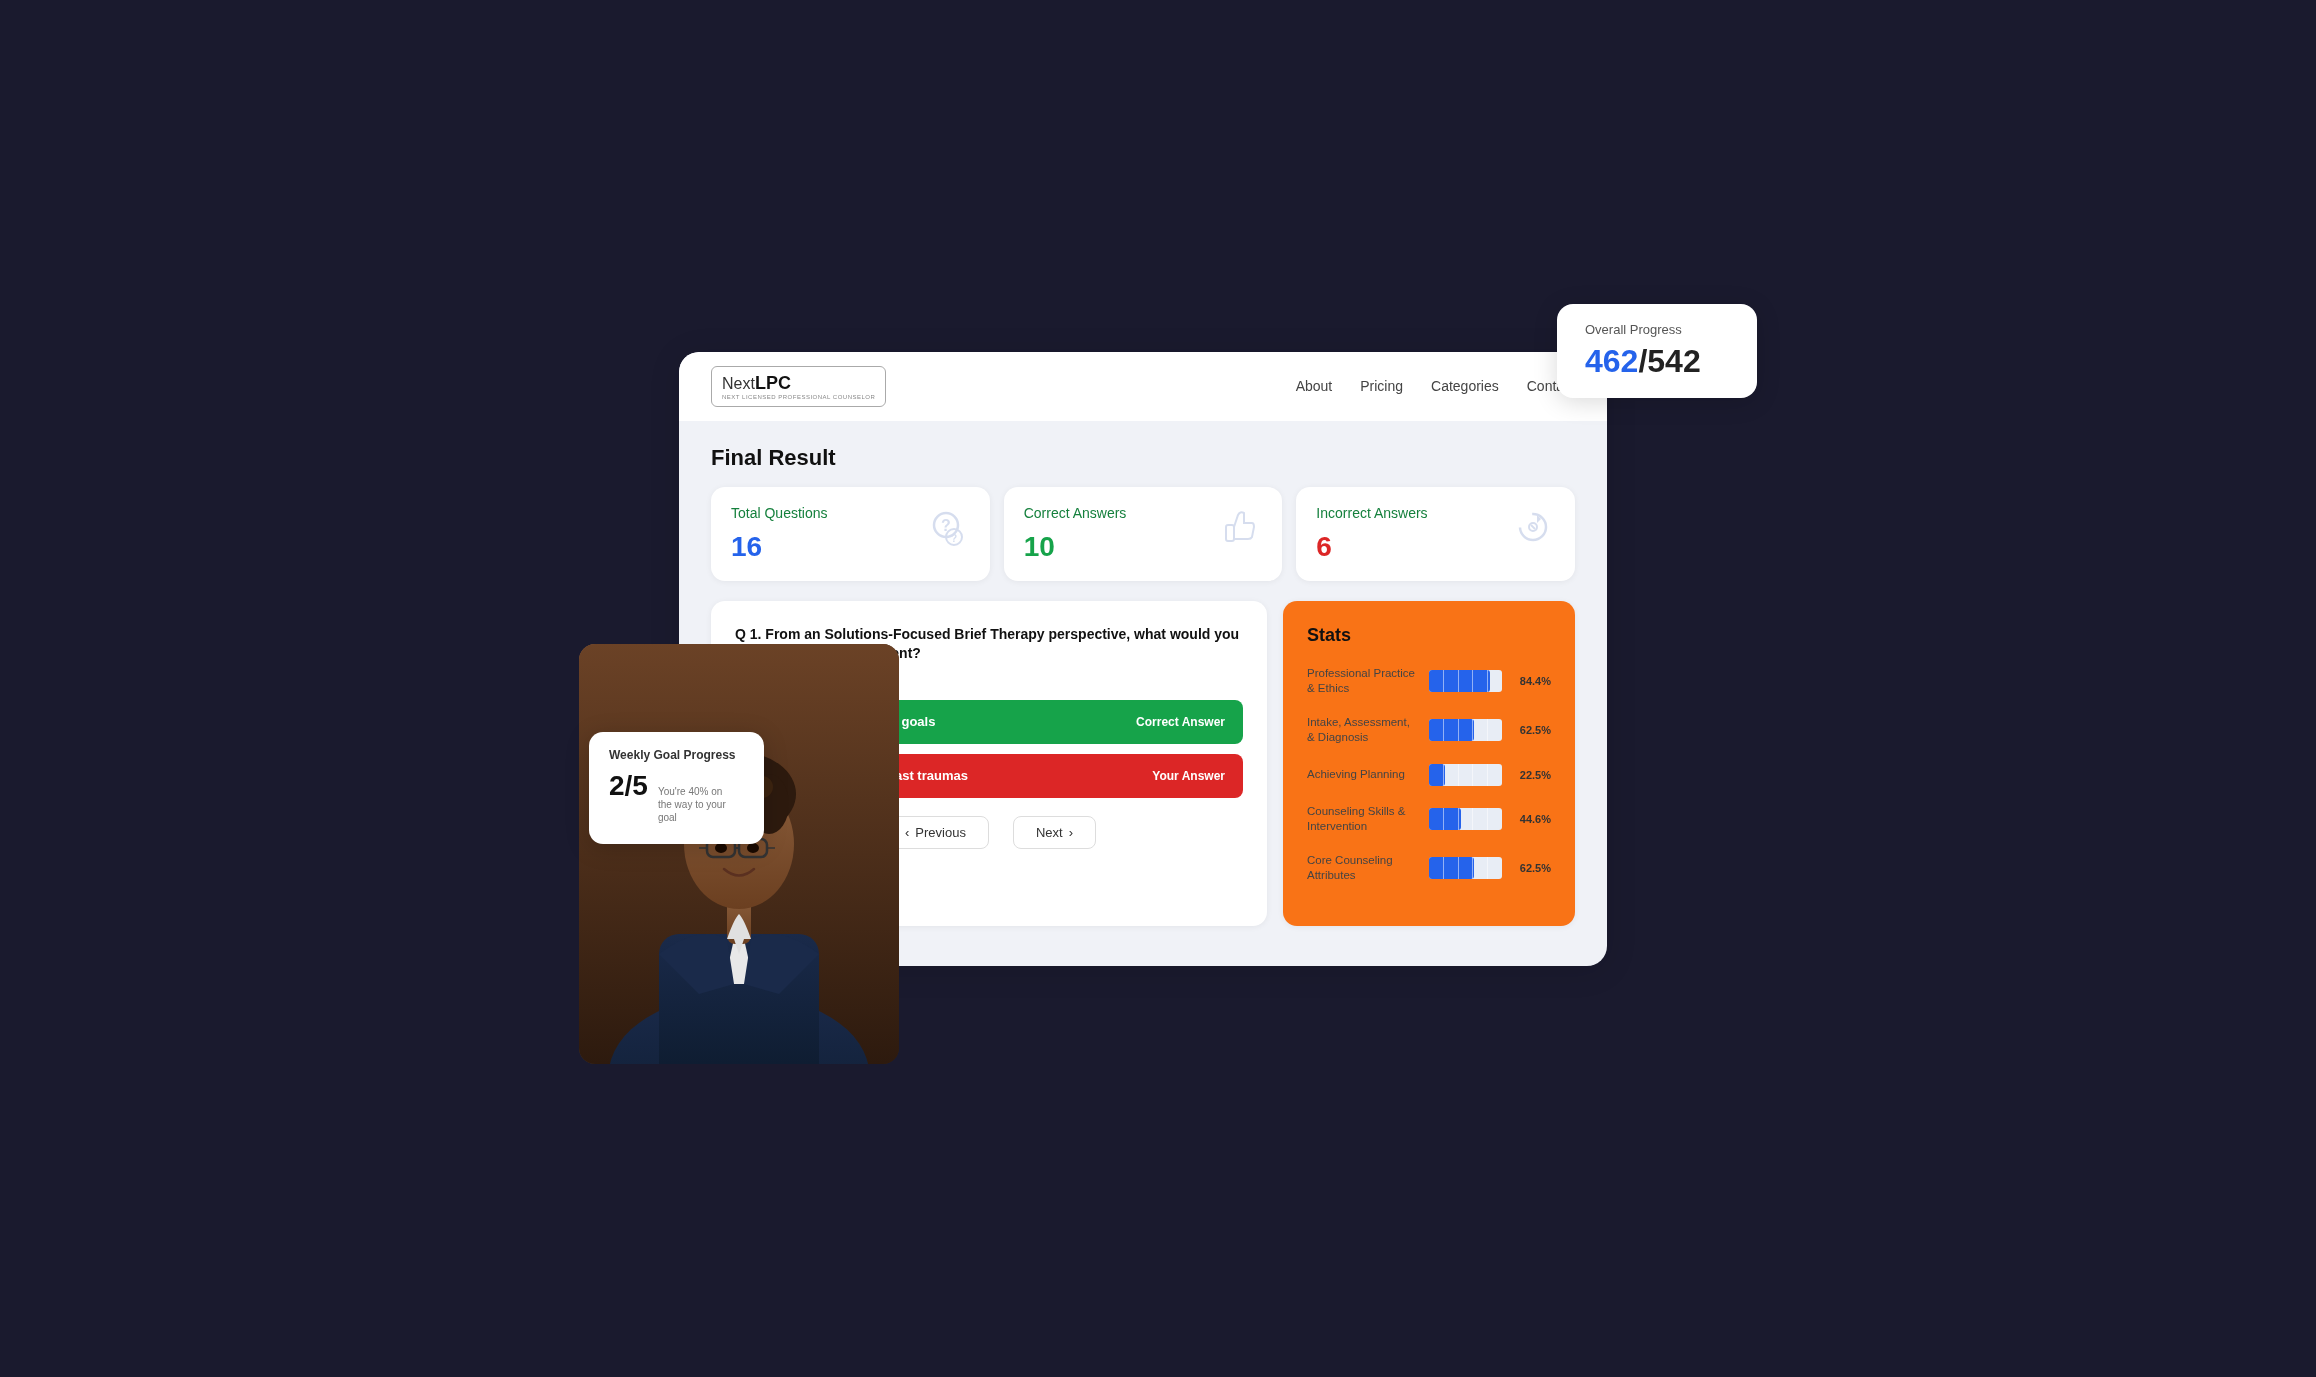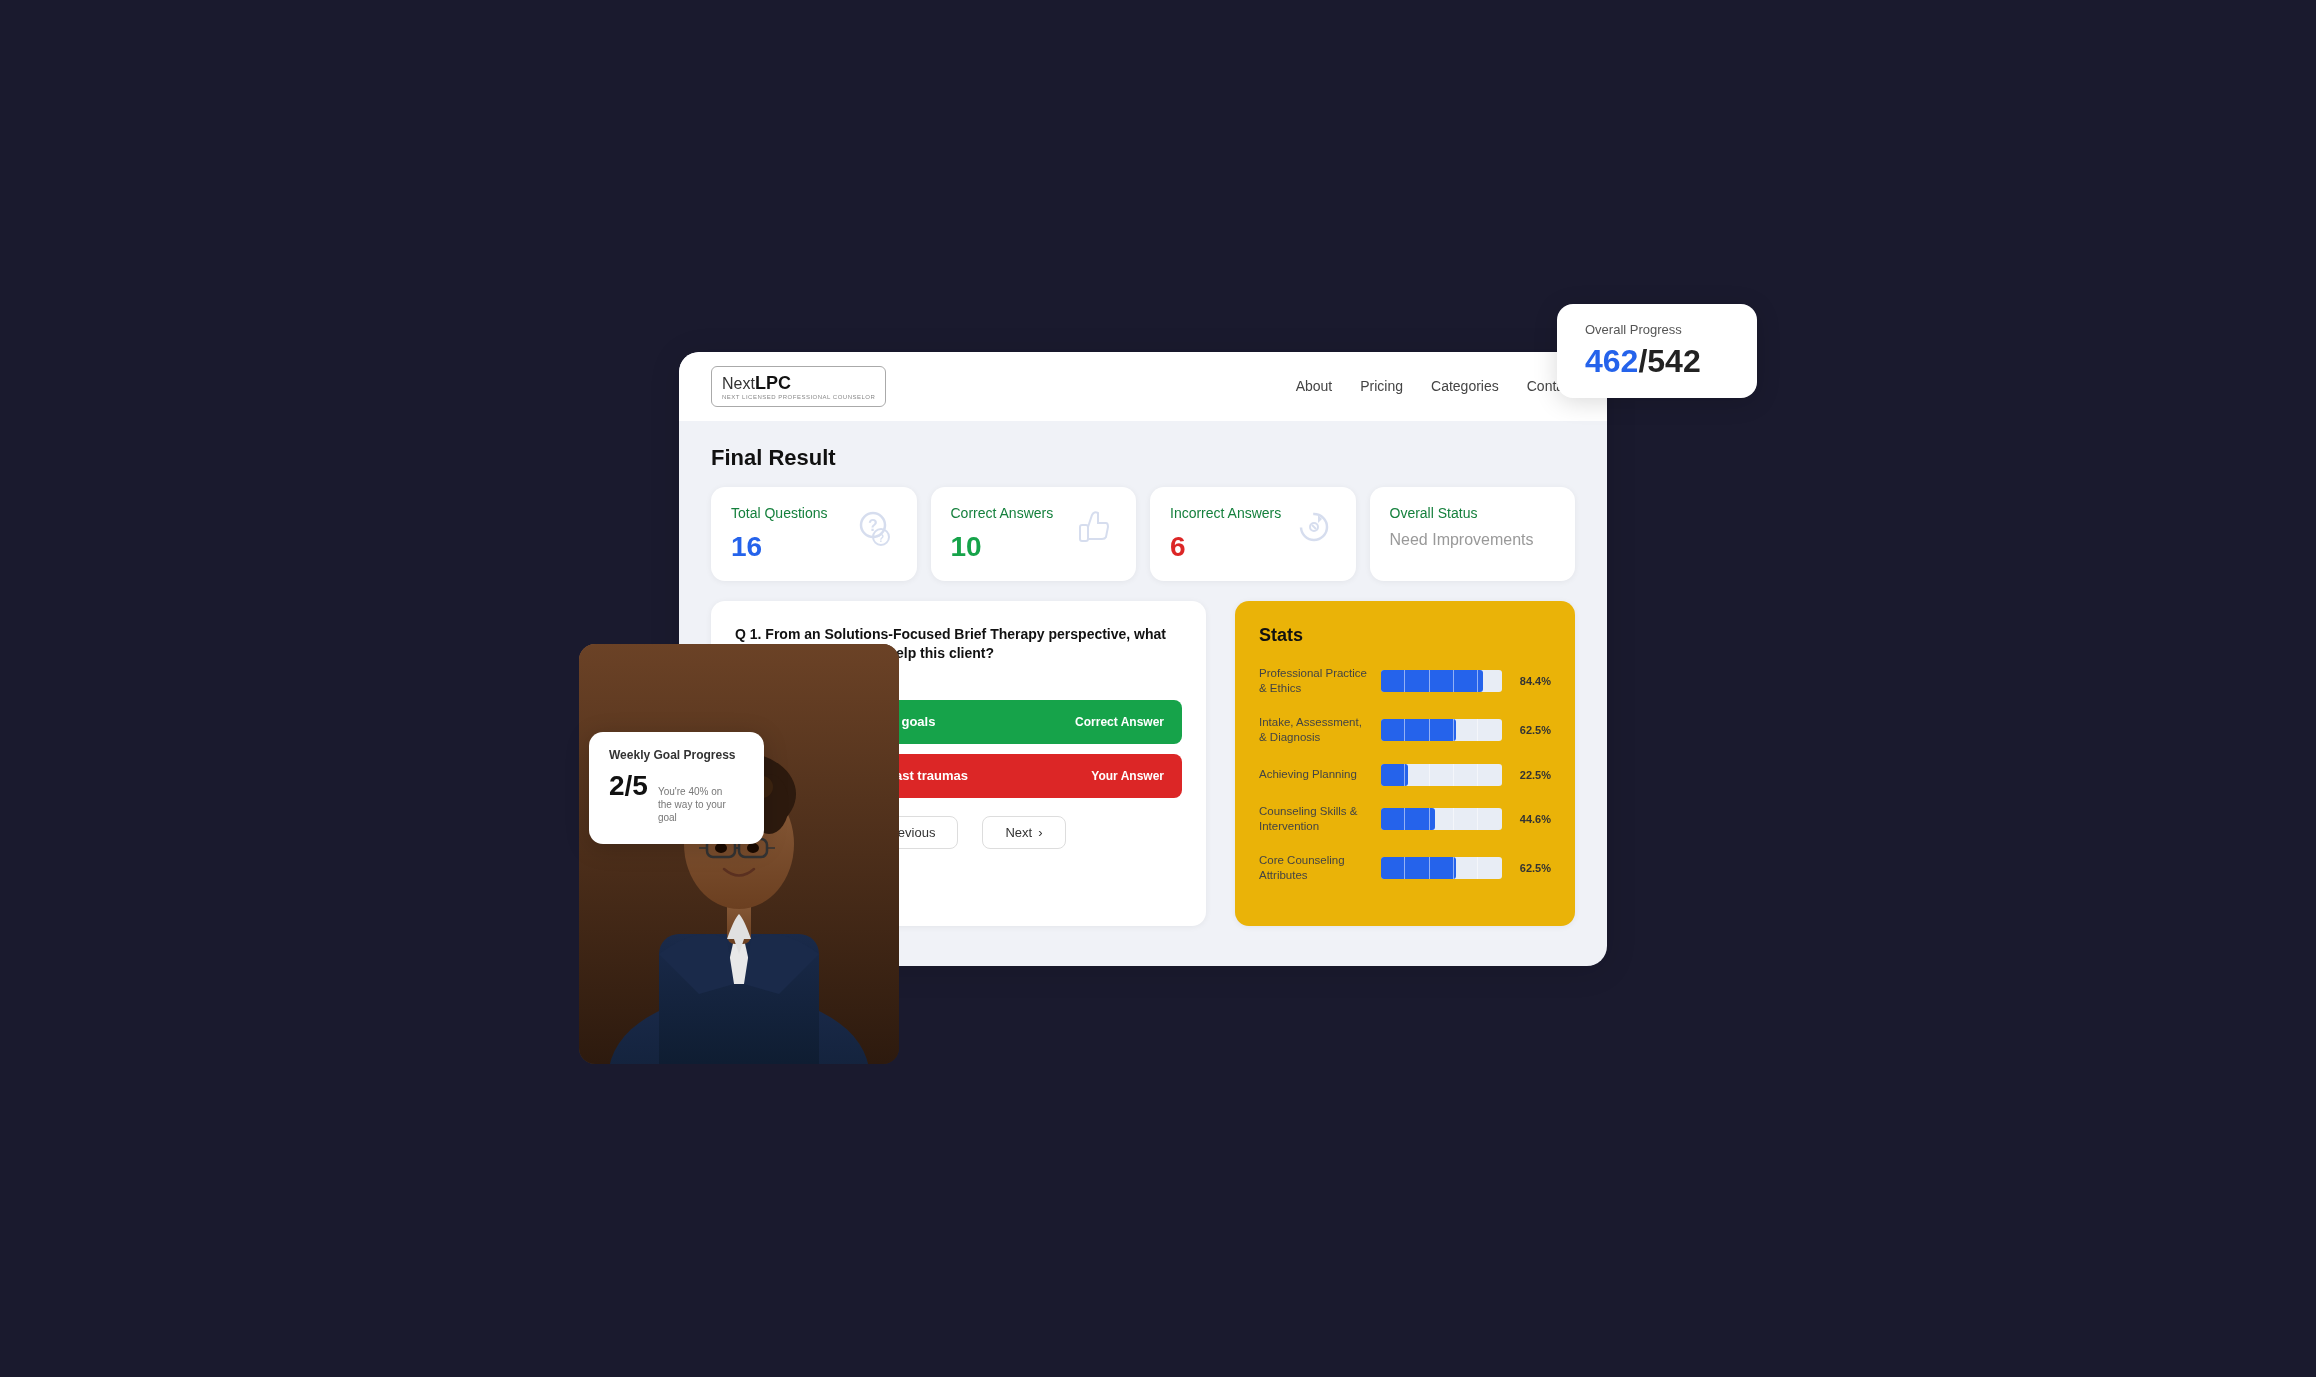--- a/index.html
+++ b/index.html
@@ -221,27 +221,26 @@
       font-size: 13px;
       color: #333;
       cursor: pointer;
       display: flex;
       align-items: center;
       gap: 6px;
     }
 
     
     .stats-panel {
-      background: #eab308;
+      background: #f97316;
       border-radius: 14px;
       padding: 24px;
-      width: 340px;
+      width: 292px;
       flex-shrink: 0;
       box-shadow: 0 1px 6px rgba(0,0,0,0.06);
-      margin-left: 13px;
     }
     .stats-title {
       font-size: 18px;
       font-weight: 700;
       color: #111;
       margin-bottom: 20px;
     }
     .bar-row {
       display: flex;
       align-items: center;
@@ -422,26 +421,20 @@
           <div class="stat-card-icon">
             <svg width="44" height="44" viewBox="0 0 44 44" fill="none">
               <circle cx="22" cy="22" r="13" stroke="#c5d0e8" stroke-width="2.5" fill="none" stroke-dasharray="40 20"></circle>
               <polygon points="30,14 26,10 26,18" fill="#c5d0e8"></polygon>
               <circle cx="22" cy="22" r="4" stroke="#c5d0e8" stroke-width="2" fill="none"></circle>
               <line x1="20" y1="20" x2="24" y2="24" stroke="#c5d0e8" stroke-width="2"></line>
             </svg>
           </div>
         </div>
 
-        <div class="stat-card">
-          <div class="stat-card-content">
-            <div class="stat-card-label">Overall Status</div>
-            <div class="stat-card-status-text">Need Improvements</div>
-          </div>
-        </div>
 
       </div>
 
       <div class="two-col" style="padding:0;">
 
         <div class="question-panel">
           <div class="question-title">
             <span>Q 1. </span>From an Solutions-Focused Brief Therapy perspective, what would you focus on to help this client?
           </div>
           <div class="question-category">Professional Practice &amp; Ethics</div>

